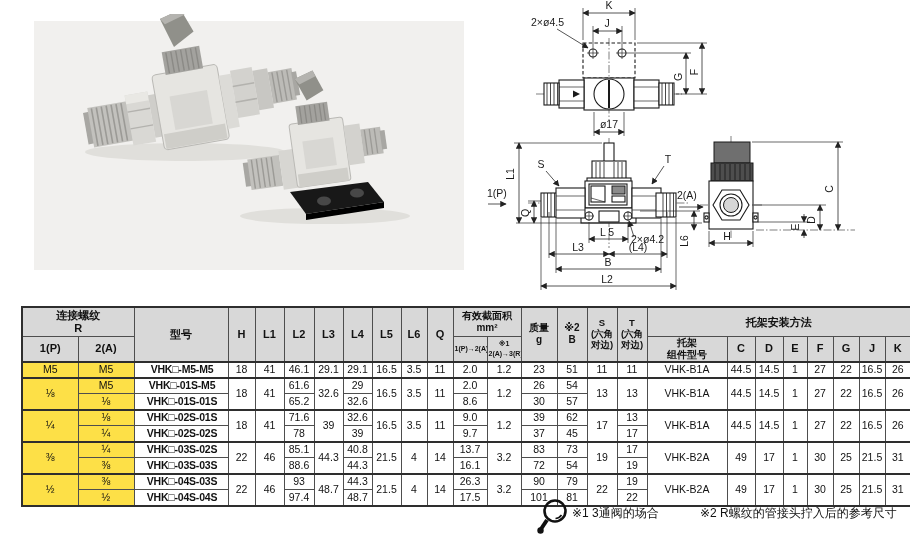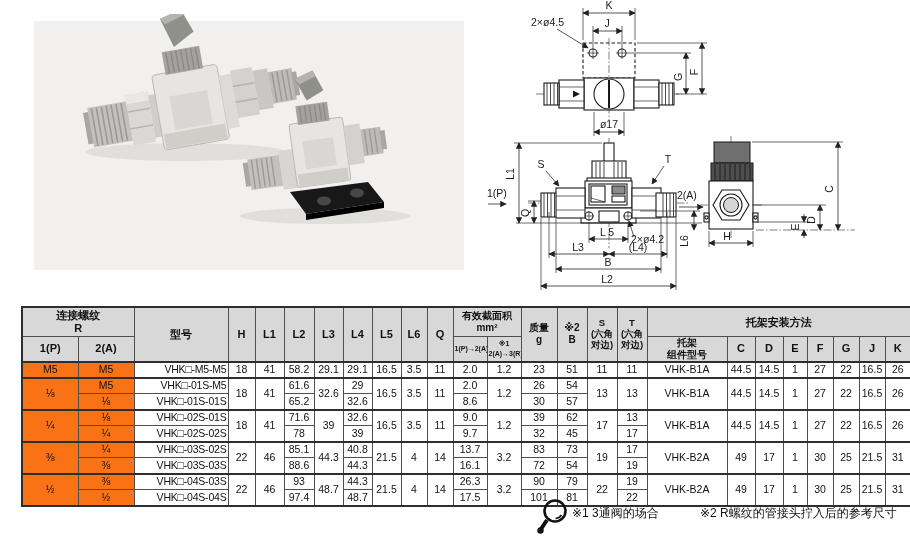--- a/index.html
+++ b/index.html
@@ -11,22 +11,22 @@
   #dim-table{position:absolute;left:21px;top:306px;border-collapse:collapse;table-layout:fixed;
              width:884px;border:2px solid #2e2e2e;background:#fff}
   #dim-table th,#dim-table td{border:1px solid #4e4e4e;text-align:center;vertical-align:middle;
              padding:0 1px;white-space:pre-line;font-size:10.5px;line-height:1.2;overflow:hidden}
   #dim-table th{background:#d8d8d8;font-weight:bold;font-size:11px;line-height:1.12}
   #dim-table thead tr:first-child{height:29px}
   #dim-table thead tr:last-child{height:17px}
   #dim-table tbody tr{height:16px}
   #dim-table tbody tr:first-child td{border-top:2px solid #2e2e2e}
   #dim-table tr.grp td{border-top:2px solid #2e2e2e}
-  #dim-table td.shade{background:#f97316}
-  #dim-table td.model{font-weight:normal;text-align:right;padding-left:3px;font-size:10.5px;
+  #dim-table td.shade{background:#fde047}
+  #dim-table td.model{font-weight:bold;text-align:center;padding-left:3px;font-size:10.5px;
              letter-spacing:-0.2px;white-space:nowrap}
   #dim-table th.tiny{font-size:7px;line-height:1.3;font-weight:bold}
   #dim-table th.smallst{font-size:9.5px;line-height:1.15}
   #dim-table th.small2{font-size:10px;line-height:1.2}
   .note{position:absolute;top:505px;font-size:12px;white-space:nowrap}
   #note-1{left:572px}
   #note-2{left:700px}
   
   .ol{stroke:#1a1a1a;stroke-width:1.1;fill:#fff}
   .oln{stroke:#1a1a1a;stroke-width:1.1;fill:none}
@@ -419,21 +419,21 @@
         <th>K</th>
       </tr>
     </thead>
   <tbody>
       <tr>
         <td class="shade">M5</td>
         <td class="shade">M5</td>
         <td class="model">VHK□-M5-M5</td>
         <td>18</td>
         <td>41</td>
-        <td>58.2</td>
+        <td>46.1</td>
         <td>29.1</td>
         <td>29.1</td>
         <td>16.5</td>
         <td>3.5</td>
         <td>11</td>
         <td>2.0</td>
         <td>1.2</td>
         <td>23</td>
         <td>51</td>
         <td>11</td>
@@ -509,21 +509,21 @@
         <td rowspan="2">22</td>
         <td rowspan="2">16.5</td>
         <td rowspan="2">26</td>
       </tr>
       <tr>
         <td class="shade">¼</td>
         <td class="model">VHK□-02S-02S</td>
         <td>78</td>
         <td>39</td>
         <td>9.7</td>
-        <td>32</td>
+        <td>37</td>
         <td>45</td>
         <td>17</td>
       </tr>
       <tr class="grp">
         <td rowspan="2" class="shade">⅜</td>
         <td class="shade">¼</td>
         <td class="model">VHK□-03S-02S</td>
         <td rowspan="2">22</td>
         <td rowspan="2">46</td>
         <td>85.1</td>

